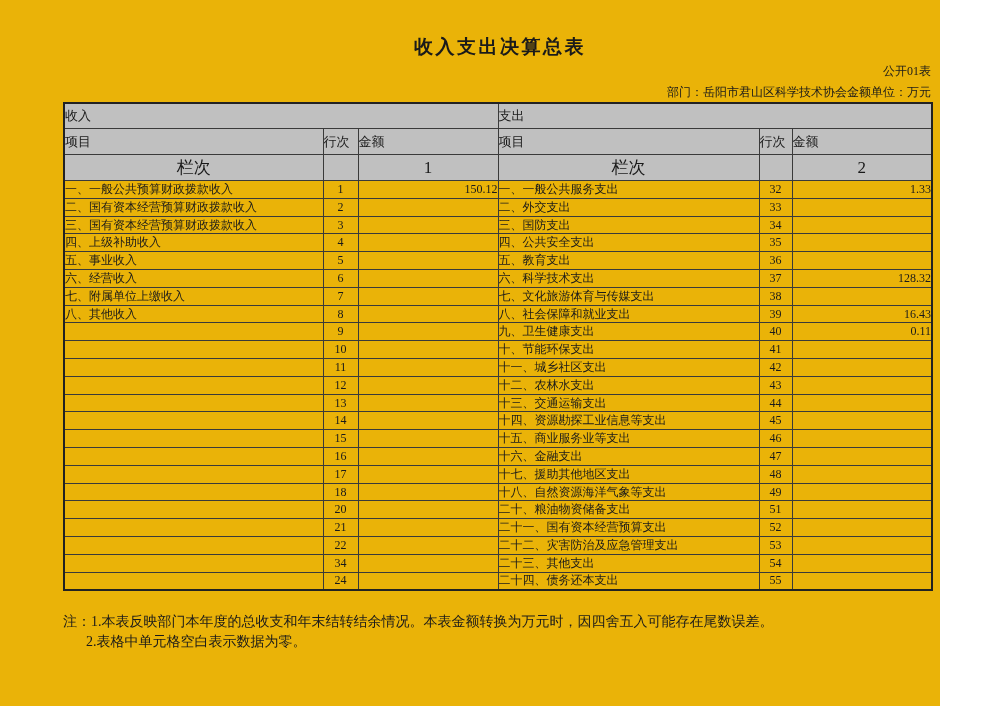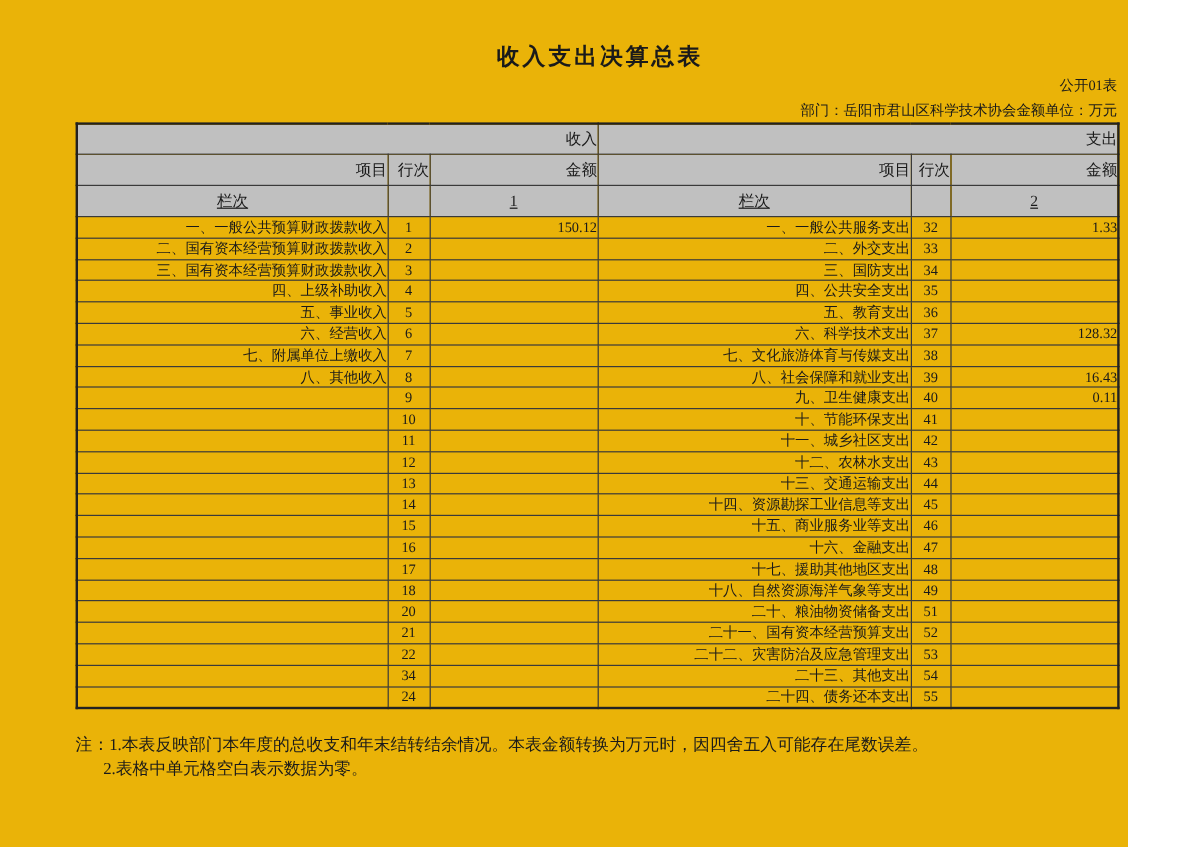--- a/index.html
+++ b/index.html
@@ -56,24 +56,24 @@
     border: 1px solid #3a3a3a;
     padding: 0;
     overflow: hidden;
     white-space: nowrap;
     line-height: 1.05;
     font-weight: normal;
   }
   table.main { border: 2px solid #222; }
   tr.hdr-section th { height: 24px; font-size: 13px; }
   tr.hdr-cols th    { height: 25px; font-size: 13px; }
-  tr.hdr-lanci td   { height: 25px; font-size: 13px; text-align: center; text-decoration: underline; }
-  thead th, thead td { background: var(--header_bg, #c0c0c0); text-align: right; }
+  tr.hdr-lanci td   { height: 25px; font-size: 17px; text-align: center; }
+  thead th, thead td { background: var(--header_bg, #c0c0c0); text-align: left; }
   tbody tr { height: 17.8px; }
-  td.cell-item  { text-align: right;  padding-left: 3px; }
+  td.cell-item  { text-align: left;  padding-left: 3px; }
   td.cell-line  { text-align: center; }
   td.cell-amount{ text-align: right; padding-right: 3px; }
   .notes {
     position: absolute;
     top: 612px;
     left: 63px;
     width: 880px;
     font-size: 14px;
     line-height: 1.45;
   }

